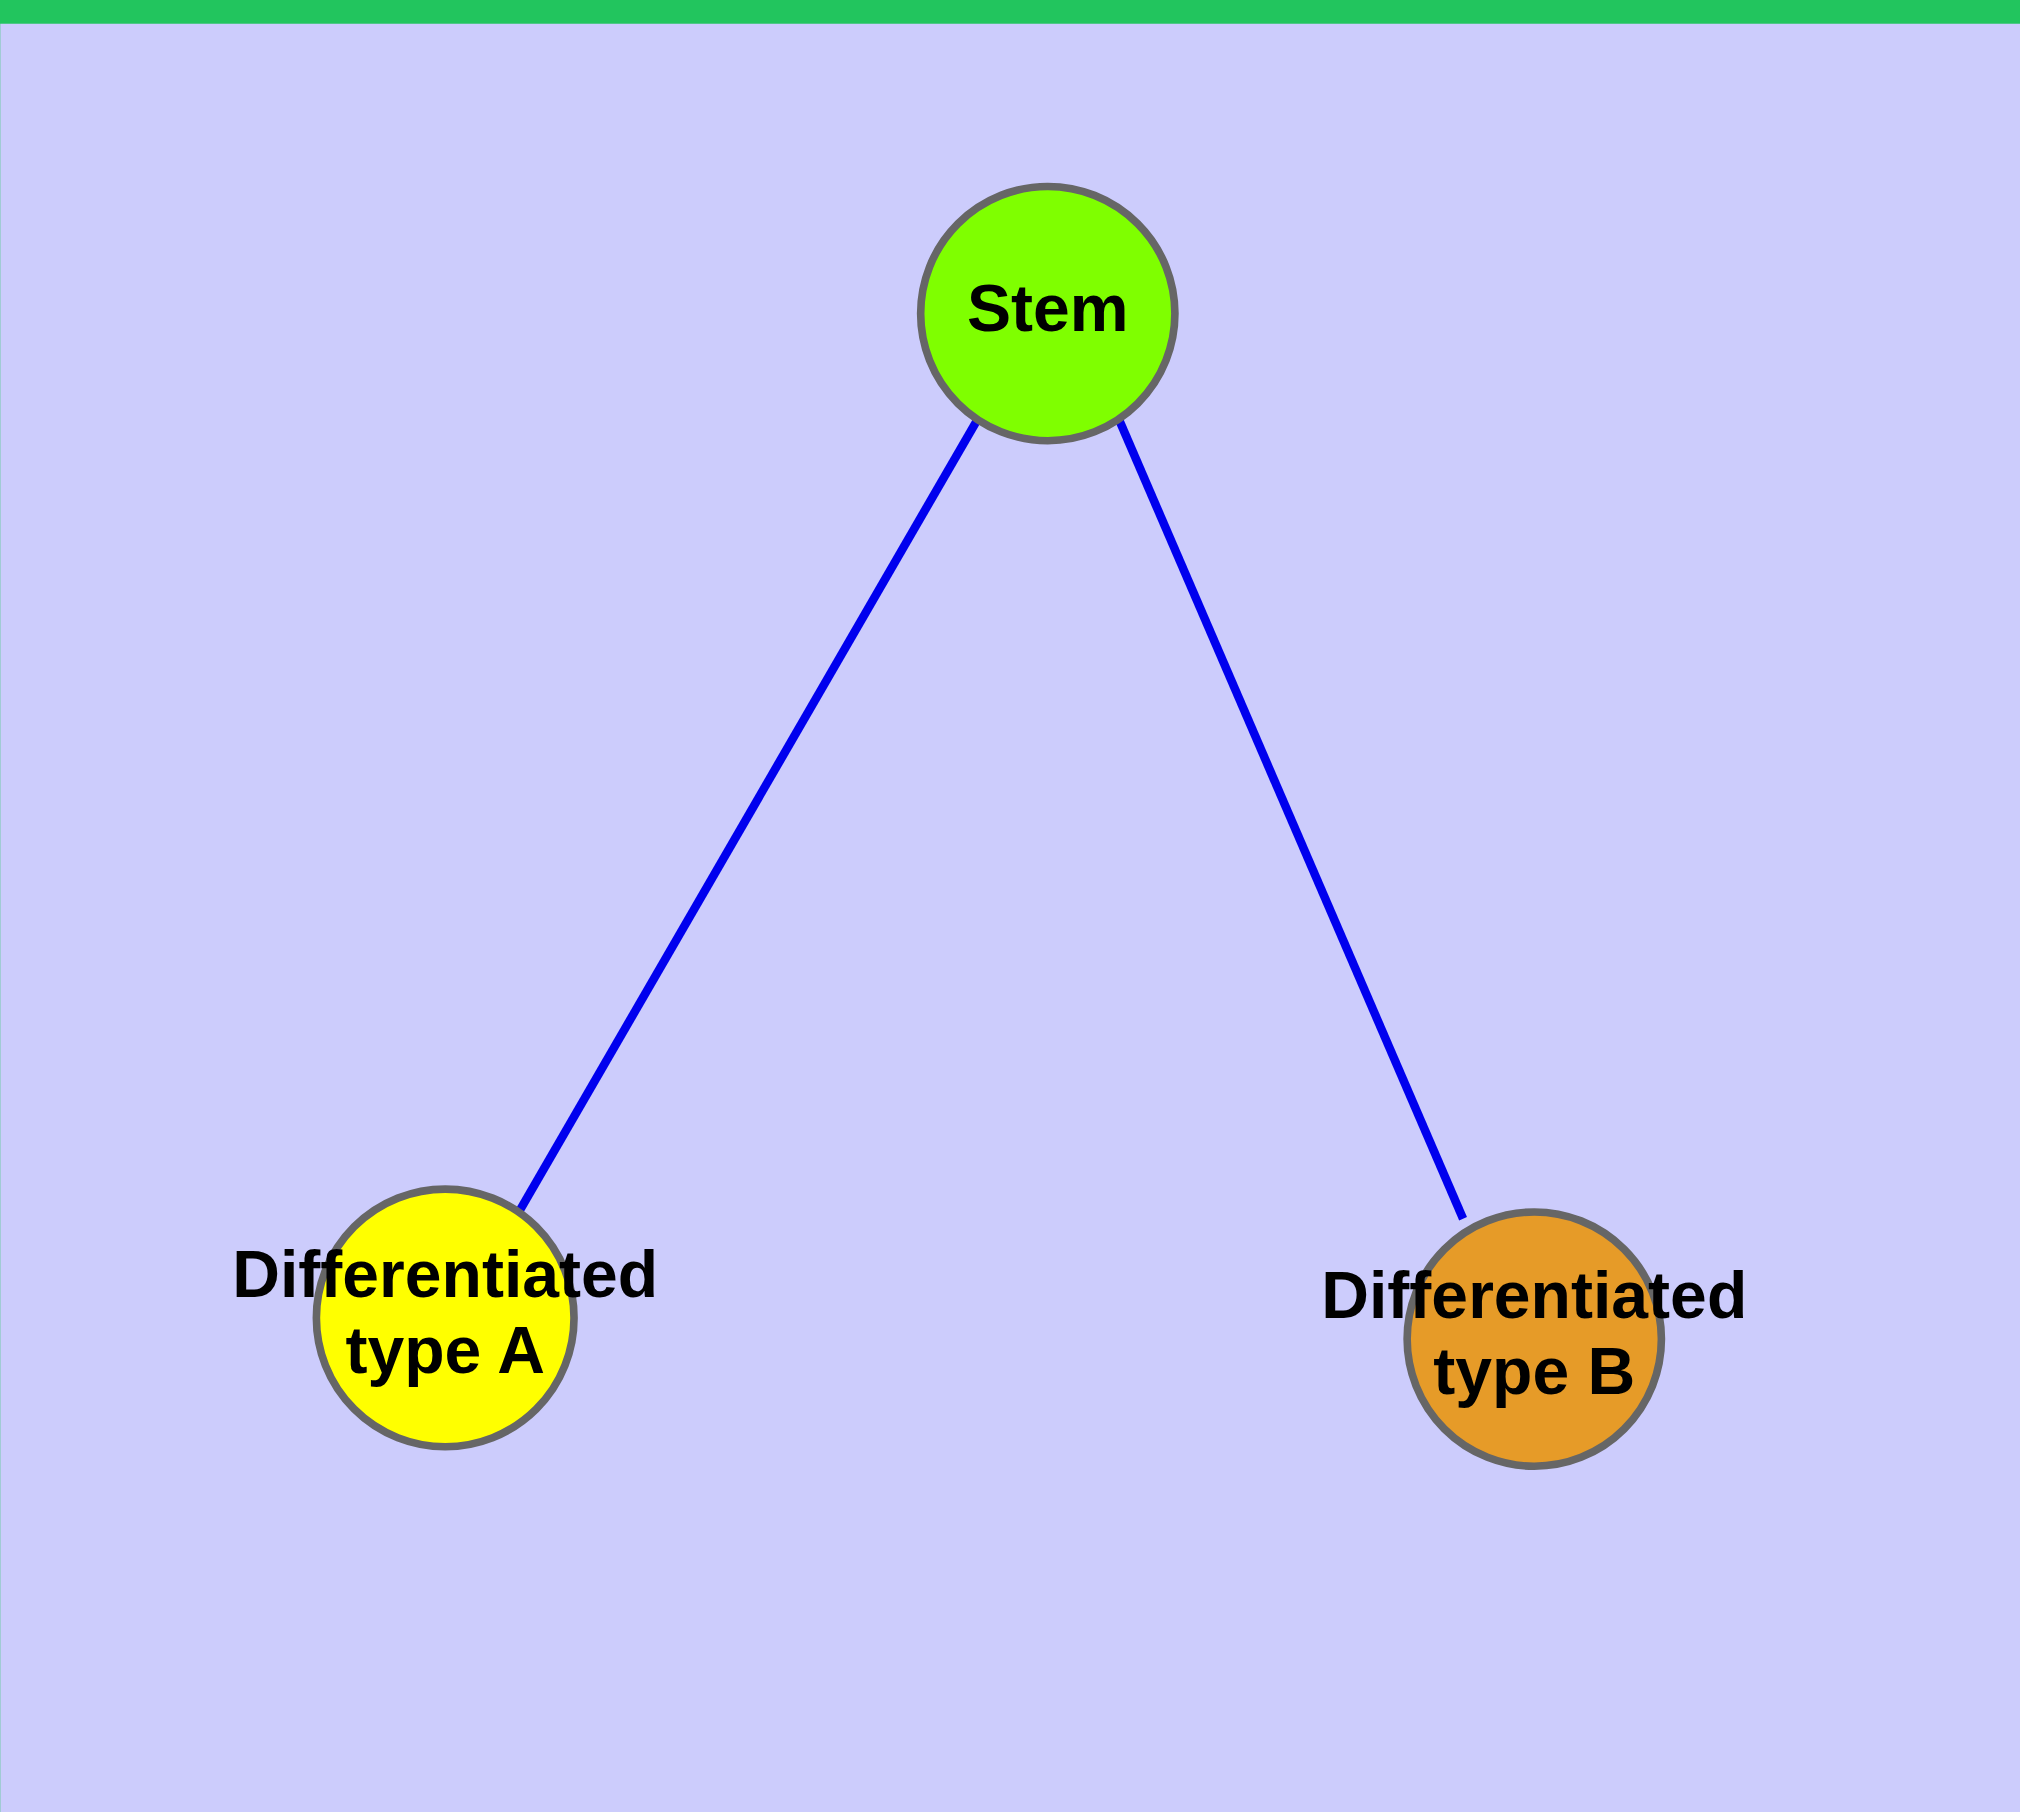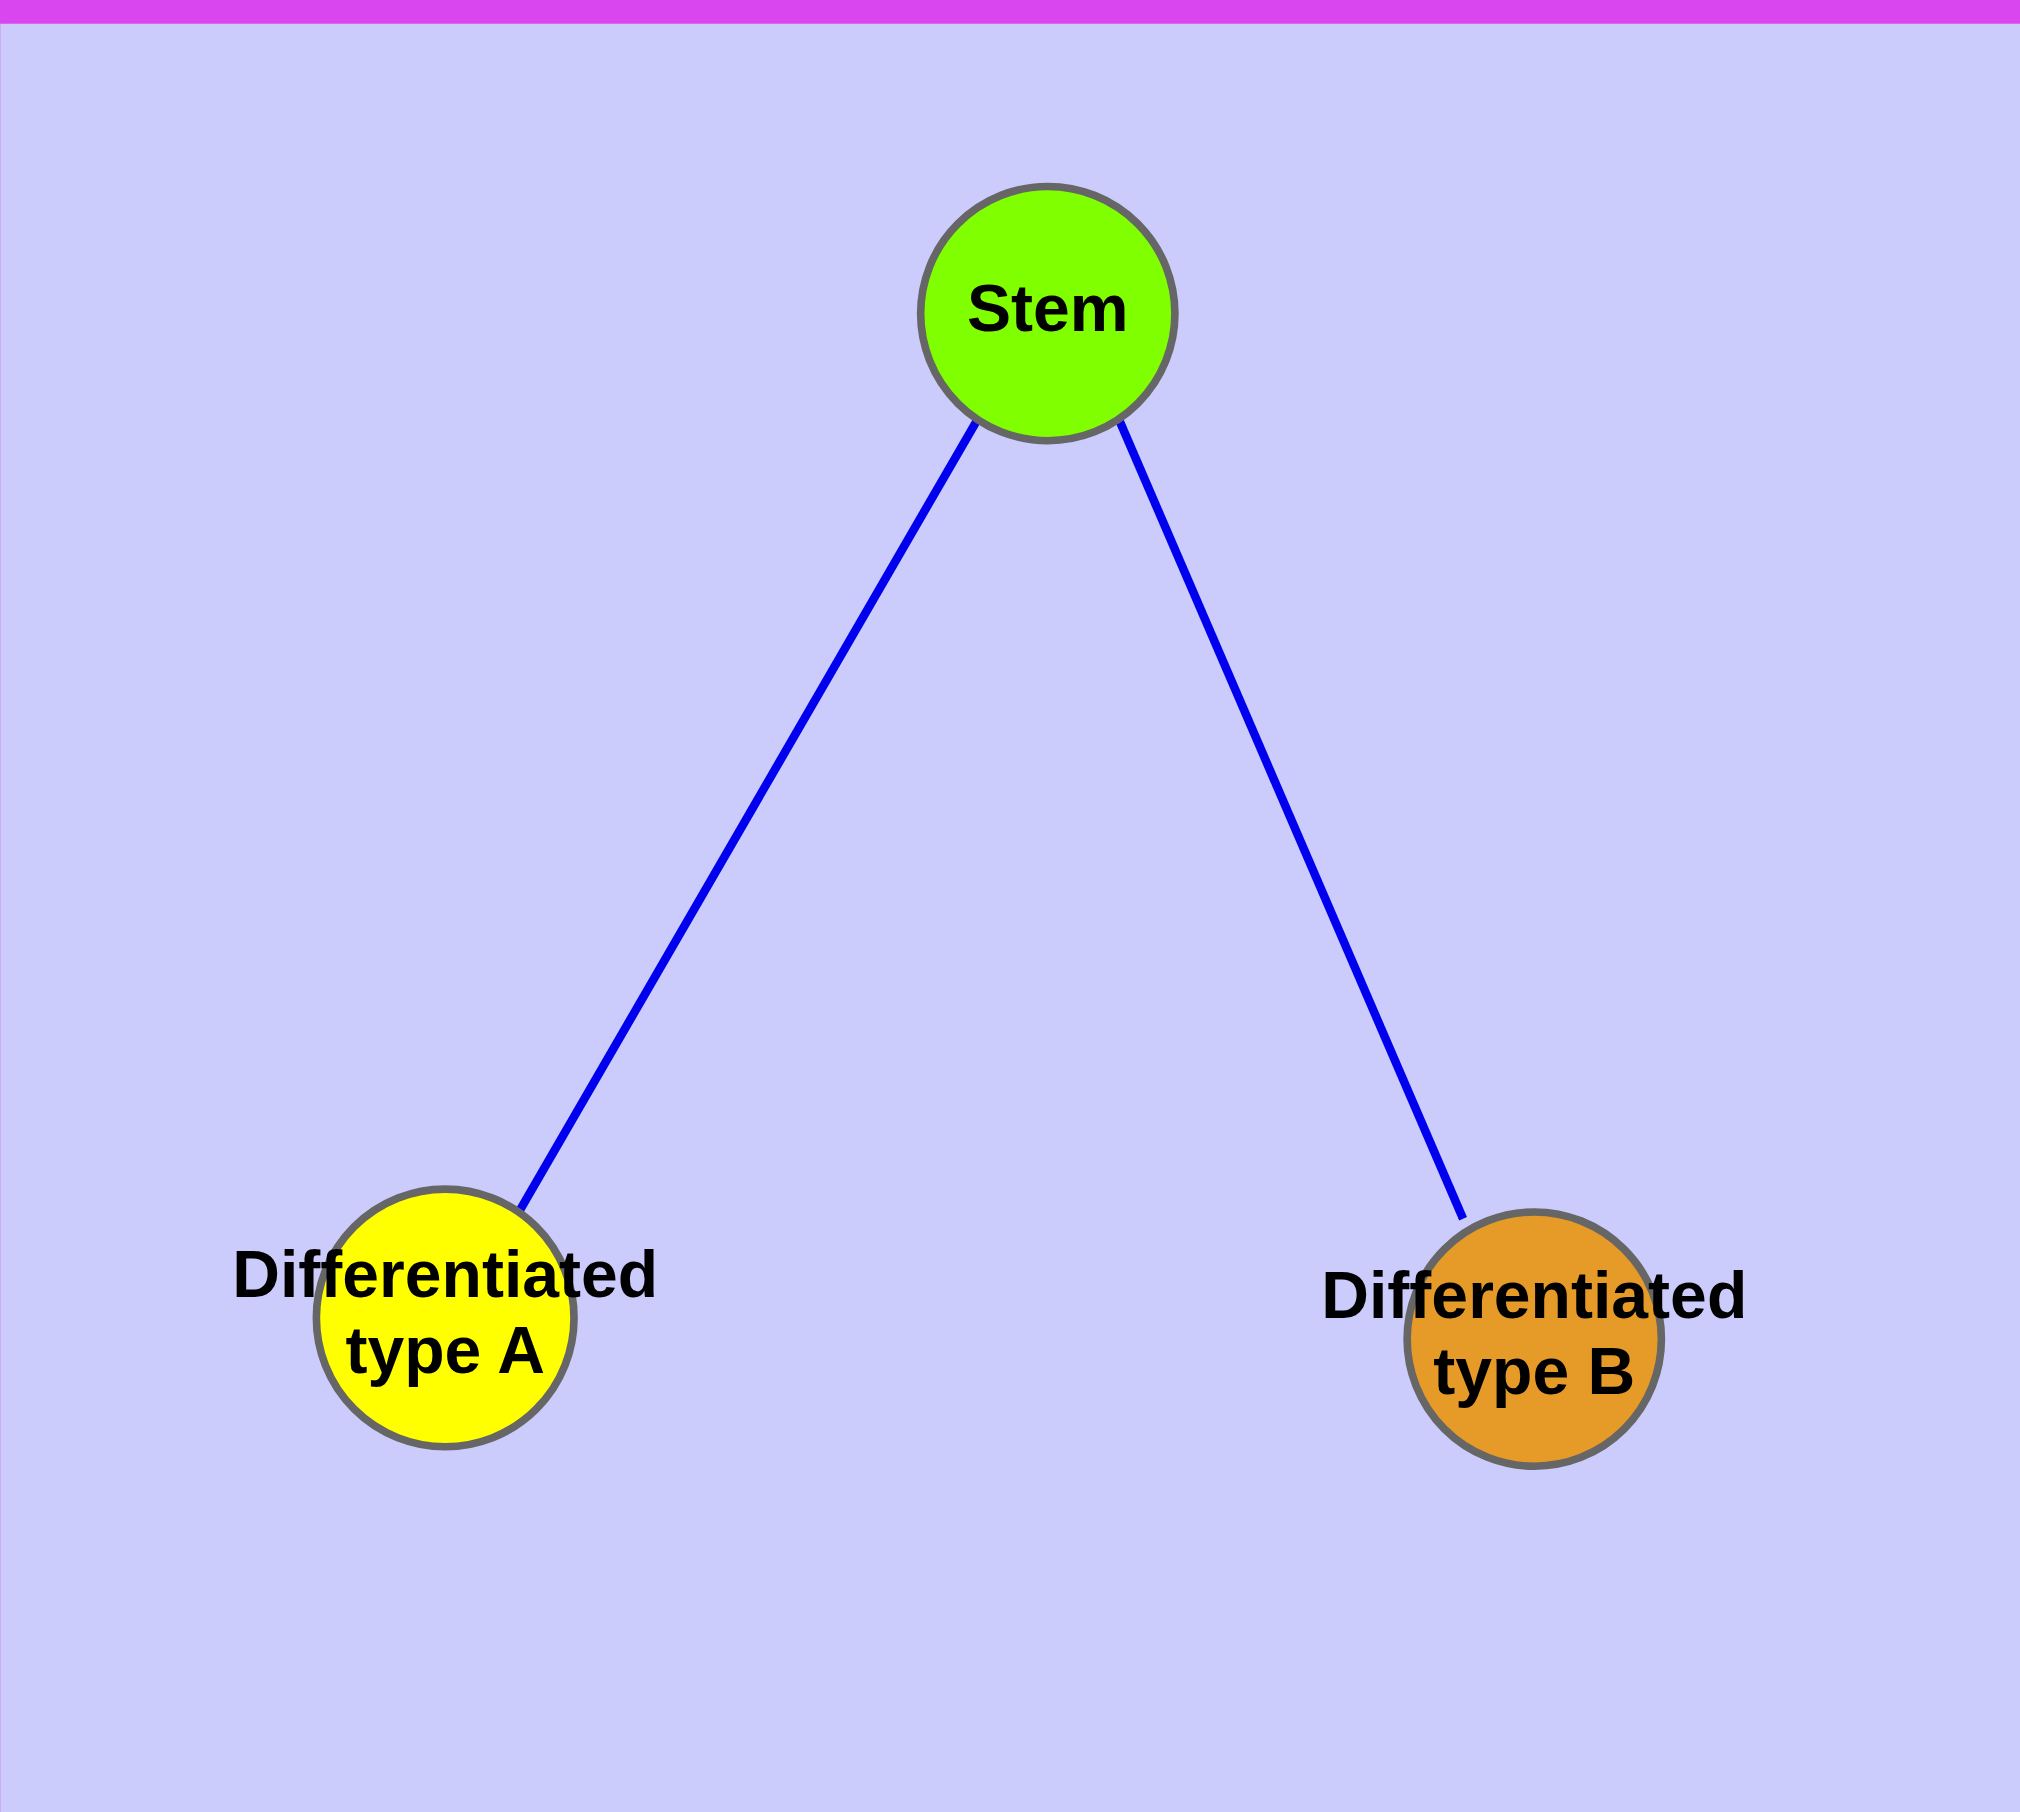--- a/index.html
+++ b/index.html
@@ -11,21 +11,21 @@
   body {
     width: 2021px;
     height: 1812px;
     overflow: hidden;
     font-family: "Liberation Sans", sans-serif;
   }
   #graph-canvas {
     position: relative;
     width: 2021px;
     height: 1812px;
-    background: #d946ef;
+    background: #22c55e;
   }
   #graph-svg {
     position: absolute;
     left: 0;
     top: 0;
     width: 2021px;
     height: 1812px;
     display: block;
   }
   .node-circle {

